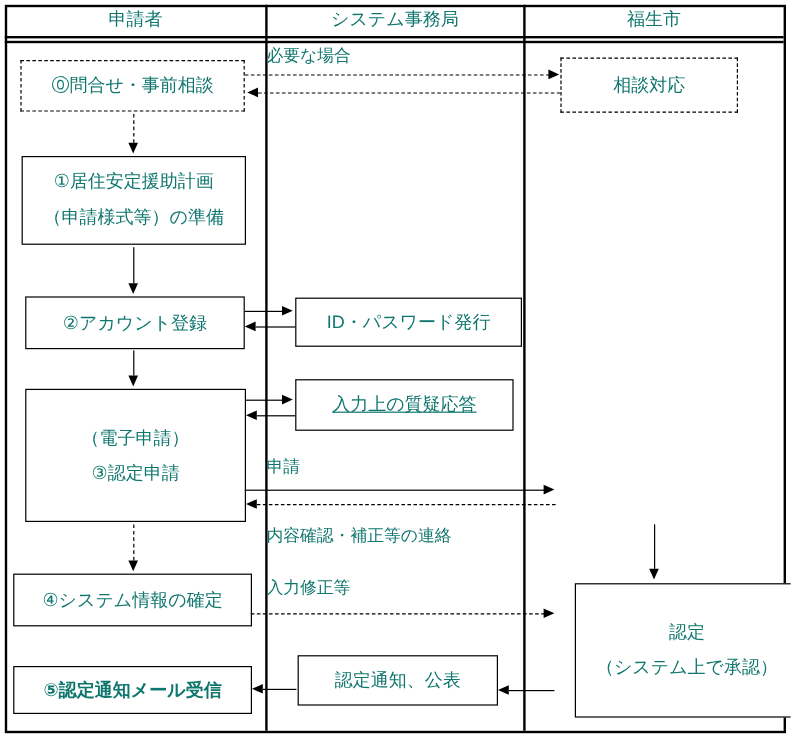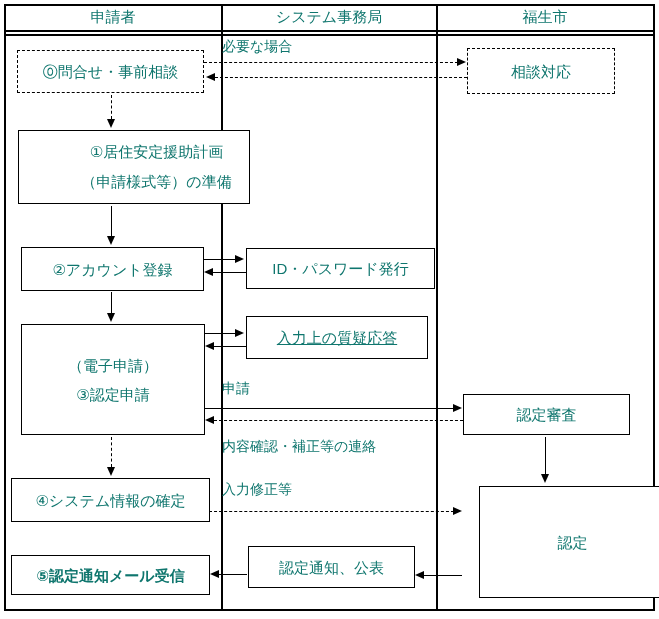--- a/index.html
+++ b/index.html
@@ -58,21 +58,21 @@
   <div class="abs lbl" style="left:222px;top:38px;width:215px;">必要な場合</div>
 
   <div class="abs ln-h dash" style="left:204px;top:62px;width:254px;"></div>
   <div class="abs ah-r" style="left:457px;top:58px;"></div>
   <div class="abs ln-h dash" style="left:215px;top:77px;width:252px;"></div>
   <div class="abs ah-l" style="left:206px;top:73px;"></div>
 
   <div class="abs ln-v dash" style="left:111px;top:95px;height:24px;"></div>
   <div class="abs ah-d" style="left:107px;top:119px;"></div>
 
-  <div class="abs box" style="left:18px;top:130px;width:185px;height:72px;line-height:30px;padding-left:45px;">
+  <div class="abs box" style="left:18px;top:130px;width:185px;height:72px;line-height:30px;">
     <span>①居住安定援助計画</span>
     <span>（申請様式等）の準備</span>
   </div>
 
   <div class="abs ln-v" style="left:111px;top:206px;height:30px;"></div>
   <div class="abs ah-d" style="left:107px;top:236px;"></div>
 
   <div class="abs box" style="left:21px;top:247px;width:181px;height:42px;">
     <span>②アカウント登録</span>
   </div>
@@ -96,43 +96,41 @@
   </div>
   <div class="abs ln-h" style="left:205px;top:333px;width:31px;"></div>
   <div class="abs ah-r" style="left:235px;top:329px;"></div>
   <div class="abs ln-h" style="left:214px;top:346px;width:32px;"></div>
   <div class="abs ah-l" style="left:205px;top:342px;"></div>
 
   <div class="abs lbl" style="left:222px;top:380px;width:215px;">申請</div>
   <div class="abs ln-h" style="left:204px;top:408px;width:250px;"></div>
   <div class="abs ah-r" style="left:453px;top:404px;"></div>
 
-  <div class="abs box" style="left:463px;top:394px;width:165px;height:39px;">
-    <span>認定審査</span>
-  </div>
 
   <div class="abs ln-h dash" style="left:214px;top:420px;width:249px;"></div>
   <div class="abs ah-l" style="left:205px;top:416px;"></div>
   <div class="abs lbl" style="left:222px;top:438px;width:215px;">内容確認・補正等の連絡</div>
 
   <div class="abs ln-v dash" style="left:111px;top:437px;height:30px;"></div>
   <div class="abs ah-d" style="left:107px;top:467px;"></div>
 
   <div class="abs ln-v" style="left:545px;top:437px;height:37px;"></div>
   <div class="abs ah-d" style="left:541px;top:474px;"></div>
 
   <div class="abs box" style="left:11px;top:478px;width:197px;height:42px;">
     <span>④システム情報の確定</span>
   </div>
   <div class="abs lbl" style="left:222px;top:481px;width:205px;">入力修正等</div>
   <div class="abs ln-h dash" style="left:209px;top:511px;width:245px;"></div>
   <div class="abs ah-r" style="left:453px;top:507px;"></div>
 
   <div class="abs box" style="left:463px;top:486px;width:185px;height:110px;line-height:29px;margin-left:16px;">
     <span>認定</span>
+    <span>（システム上で承認）</span>
   </div>
 
   <div class="abs box" style="left:248px;top:546px;width:165px;height:40px;">
     <span>認定通知、公表</span>
   </div>
   <div class="abs ln-h" style="left:424px;top:575px;width:38px;"></div>
   <div class="abs ah-l" style="left:415px;top:571px;"></div>
   <div class="abs ln-h" style="left:219px;top:574px;width:28px;"></div>
   <div class="abs ah-l" style="left:210px;top:570px;"></div>
 

